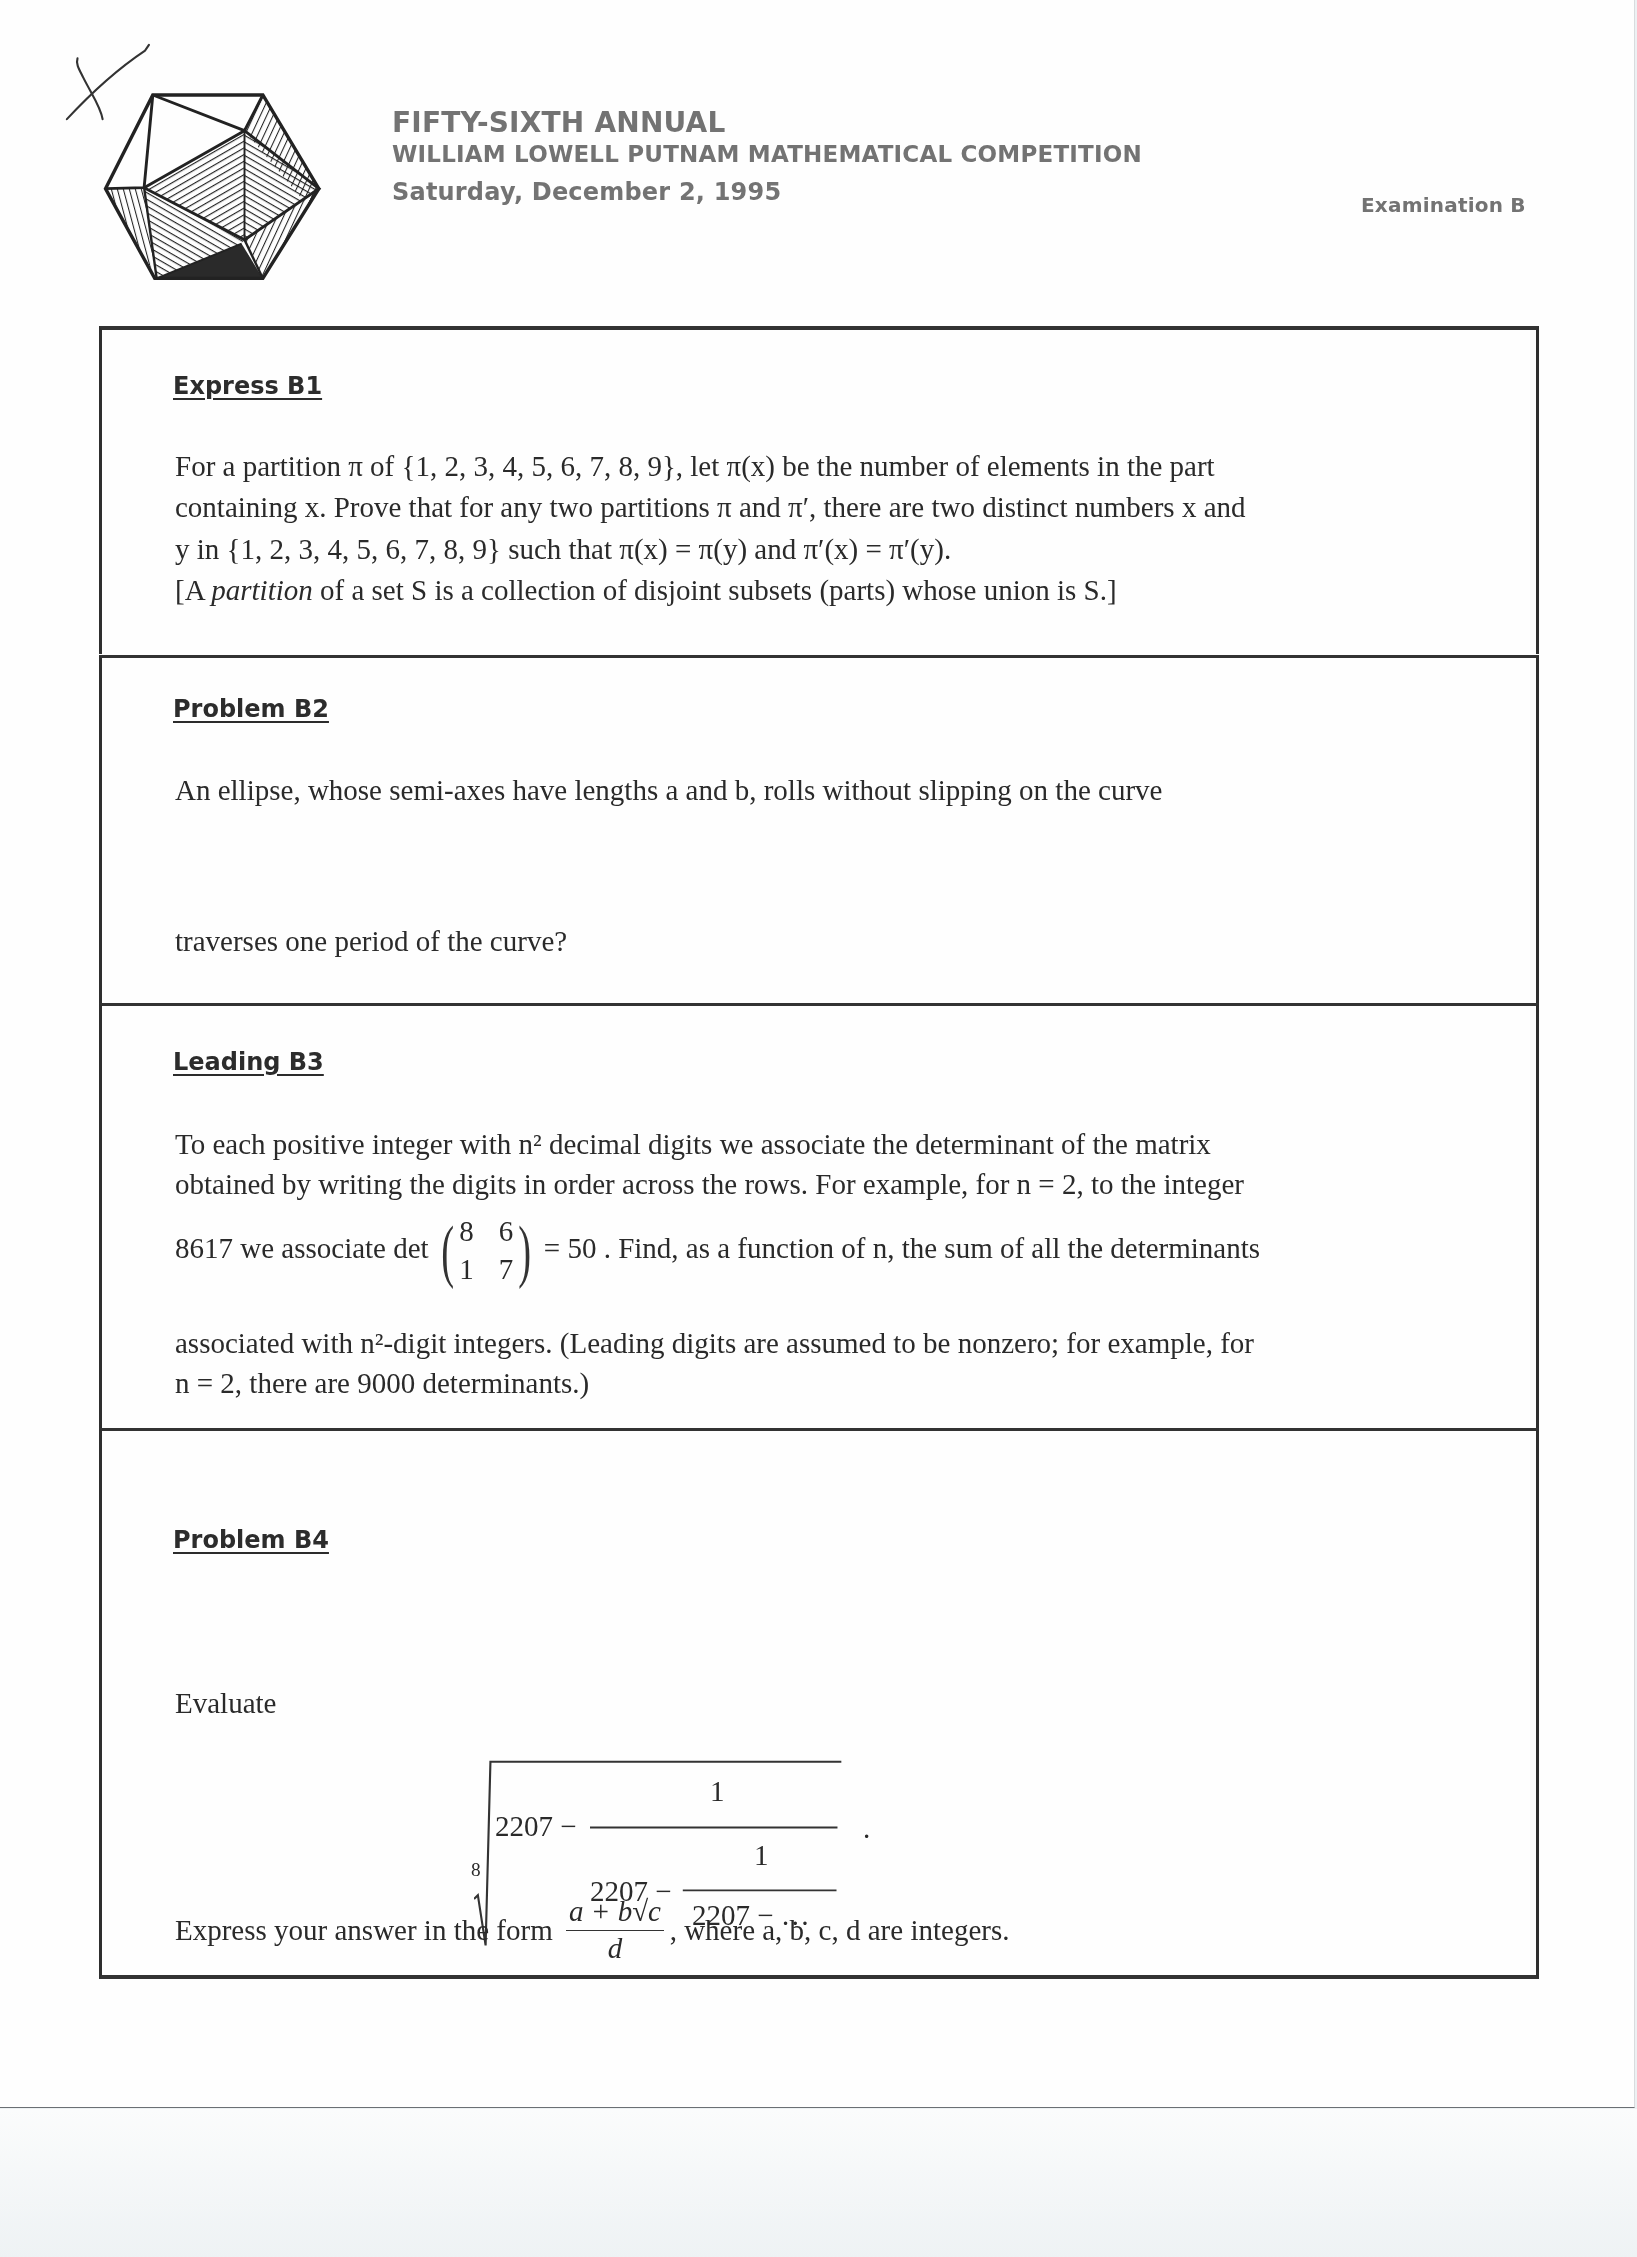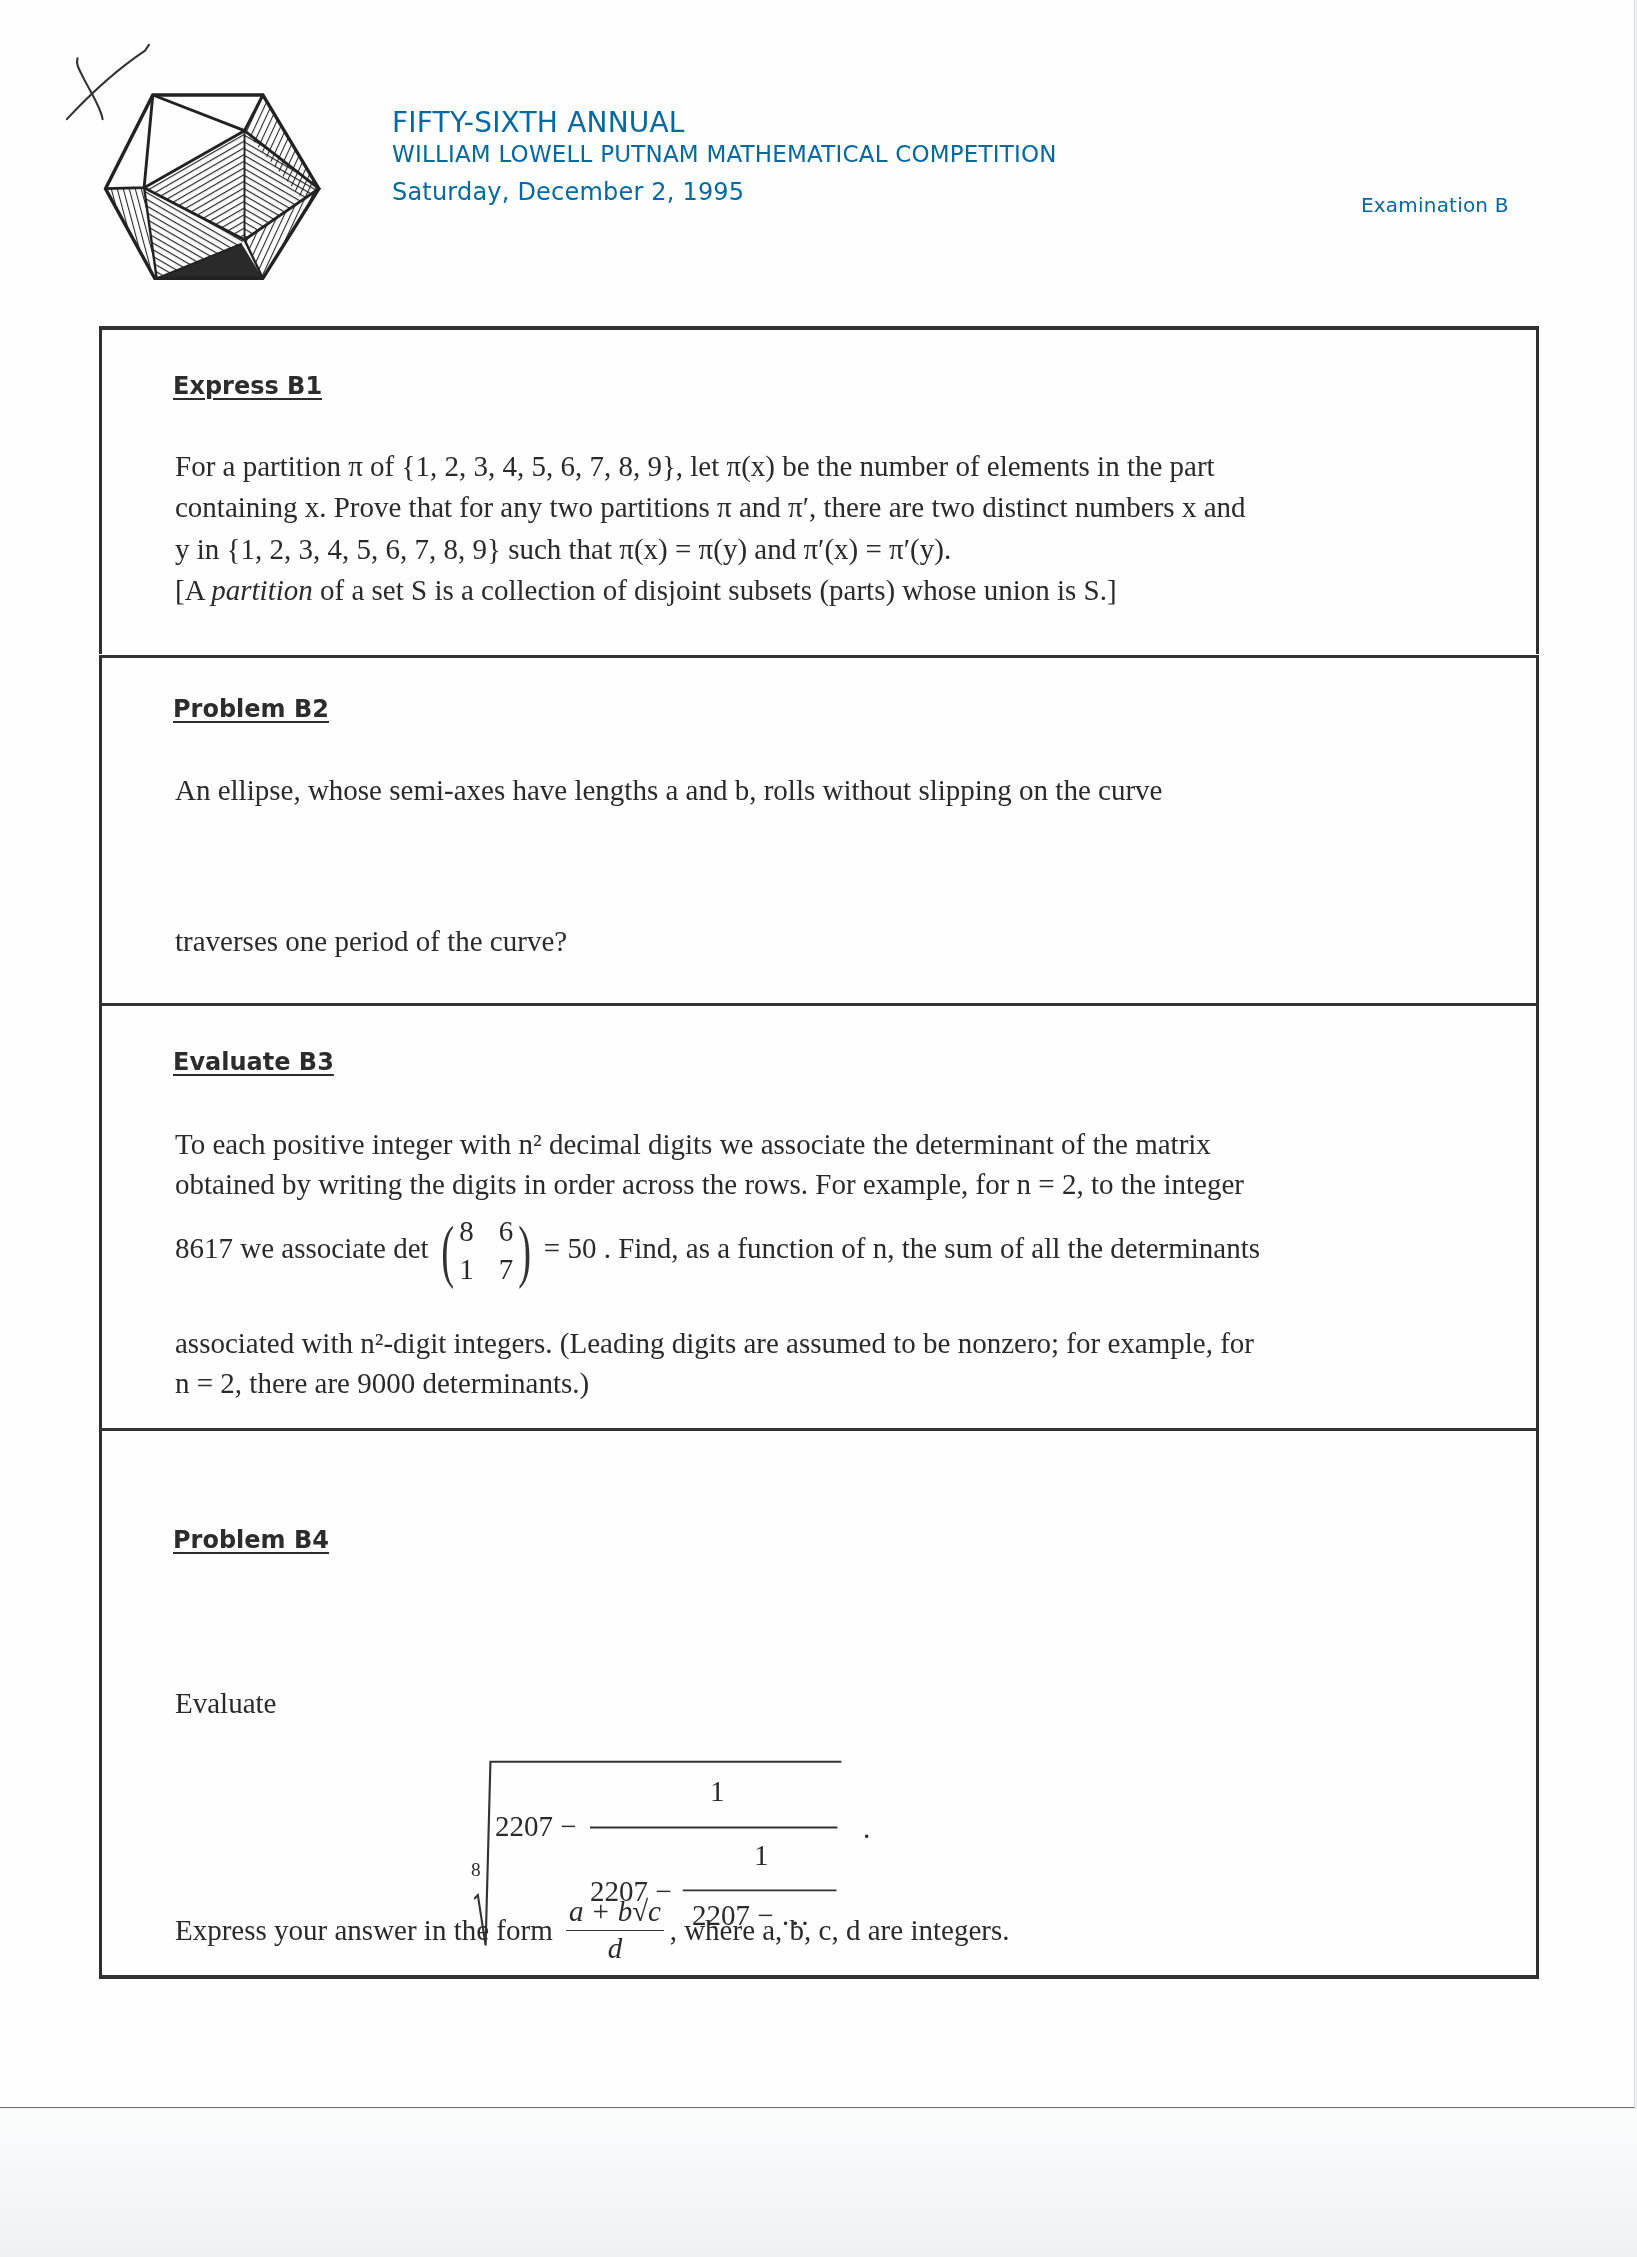--- a/index.html
+++ b/index.html
@@ -1,20 +1,20 @@
 <!DOCTYPE html>
 <html><head>
 <meta charset="utf-8">
 <style>
   html, body { margin:0; padding:0; }
   body { width:1638px; height:2257px; position:relative; background:#edf1f3; overflow:hidden; font-family:"Liberation Serif", serif; color:#2a2a2a; }
   .page { position:absolute; left:0; top:0; width:1634px; height:2107px; background:#fefefe; border-bottom:1.9px solid #6a6f73; border-right:1px solid #d8dcde; }
   .lower { position:absolute; left:0; top:2109px; width:1638px; height:149px; background:linear-gradient(180deg,#fbfcfc 0%,#eef2f4 100%); }
   .logo { position:absolute; left:58px; top:39px; width:290px; height:251px; }
-  .hdr { position:absolute; font-family:"DejaVu Sans", sans-serif; font-weight:normal; color:#0369a1; white-space:nowrap; letter-spacing:0.2px; }
+  .hdr { position:absolute; font-family:"DejaVu Sans", sans-serif; font-weight:bold; color:#737373; white-space:nowrap; letter-spacing:0.2px; }
   .h1 { left:392px; top:106px; font-size:28px; }
   .h2 { left:392px; top:141px; font-size:23px; }
   .h3 { left:392px; top:178px; font-size:24px; }
   .h4 { left:1361px; top:193px; font-size:20px; }
   .box { position:absolute; left:99px; width:1440px; border-left:3.9px solid #2e2e2e; border-right:3.9px solid #2e2e2e; box-sizing:border-box; }
   .b1 { top:326px; height:328px; border-top:4.8px solid #333; }
   .b2 { top:655px; height:349px; border-top:3.9px solid #333; }
   .b3 { top:1003px; height:425px; border-top:3.9px solid #333; }
   .b4 { top:1428px; height:551px; border-top:3.9px solid #333; border-bottom:4.8px solid #333; }
   .ptitle { position:absolute; left:71px; font-family:"DejaVu Sans", sans-serif; font-weight:bold; font-size:24px; text-decoration:underline; text-decoration-thickness:1.9px; text-underline-offset:3.9px; color:#2c2c2c; }
@@ -82,21 +82,21 @@
     <div class="line" style="top:244px"><span>[A </span><i>partition</i><span> of a set S is a collection of disjoint subsets (parts) whose union is S.]</span></div>
   </div>
 
   <div class="box b2">
     <div class="ptitle" style="top:37px">Problem B2</div>
     <div class="line" style="top:116px">An ellipse, whose semi-axes have lengths a and b, rolls without slipping on the curve</div>
     <div class="line" style="top:267px">traverses one period of the curve?</div>
   </div>
 
   <div class="box b3">
-    <div class="ptitle" style="top:42px">Evaluate B3</div>
+    <div class="ptitle" style="top:42px">Leading B3</div>
     <div class="line" style="top:122px">To each positive integer with n² decimal digits we associate the determinant of the matrix</div>
     <div class="line" style="top:162px">obtained by writing the digits in order across the rows. For example, for n = 2, to the integer</div>
     <div class="line" style="top:210px">
       <span>8617 we associate det</span>
       <span class="paren">(</span><span class="matrix">
           <span>8</span>
           <span>6</span>
           <span>1</span>
           <span>7</span>
         </span><span class="paren">)</span>

